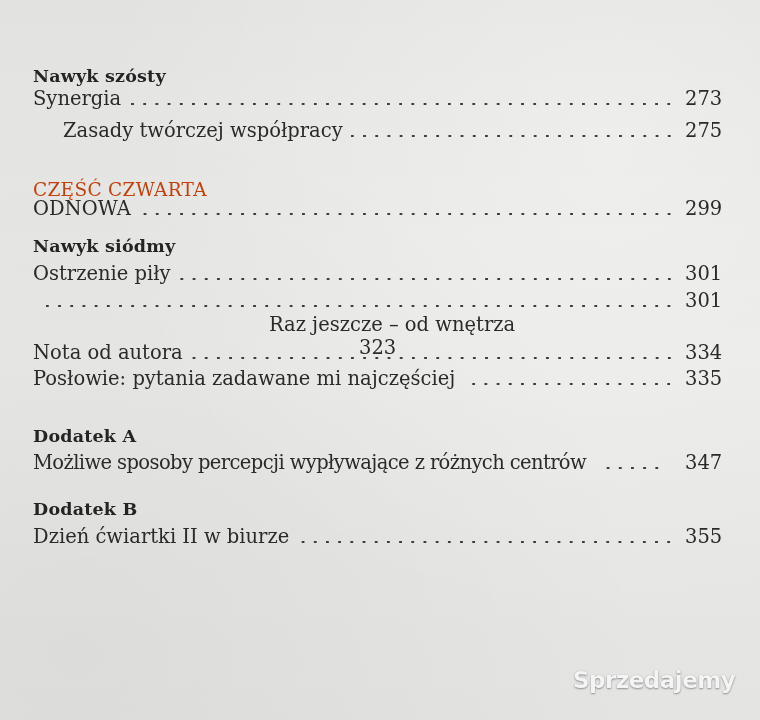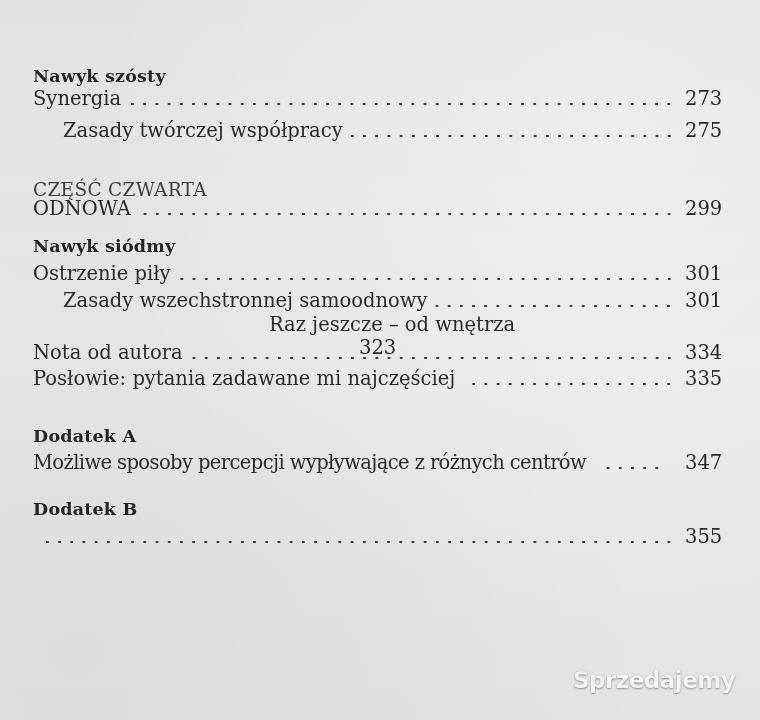--- a/index.html
+++ b/index.html
@@ -36,21 +36,21 @@
     }
     .heading {
       font-weight: bold;
       font-size: 17.5px;
       letter-spacing: 0.2px;
       color: #242424;
     }
     .part {
       font-size: 18.5px;
       letter-spacing: 0.3px;
-      color: #404040;
+      color: #c2410c;
     }
     .entry-title {
       font-size: 19.5px;
       color: #2a2a2a;
       flex: 0 0 auto;
     }
     .indent .entry-title { padding-left: 30px; }
     .leader {
       flex: 1 1 auto;
       overflow: hidden;
@@ -134,21 +134,20 @@
 
   <div class="row heading" style="top:170px;">
     <span>Nawyk siódmy</span>
   </div>
   <div class="row" style="top:197px;">
     <span class="entry-title">Ostrzenie piły</span>
     <span class="leader"></span>
     <span class="page-num">301</span>
   </div>
   <div class="row indent" style="top:224px;">
-    <span class="entry-title">Zasady wszechstronnej samoodnowy</span>
     <span class="leader"></span>
     <span class="page-num">301</span>
   </div>
   <div class="row indent" style="top:250px;flex-direction:column;">
     <span class="entry-title">Raz jeszcze – od wnętrza</span>
     <span class="leader"></span>
     <span class="page-num">323</span>
   </div>
   <div class="row" style="top:276px;">
     <span class="entry-title">Nota od autora</span>
@@ -167,20 +166,21 @@
   <div class="row" style="top:386px;gap:12px;">
     <span class="entry-title" style="letter-spacing:-0.6px;">Możliwe sposoby percepcji wypływające z różnych centrów</span>
     <span class="leader tight"></span>
     <span class="page-num">347</span>
   </div>
 
   <div class="row heading" style="top:433px;">
     <span>Dodatek B</span>
   </div>
   <div class="row" style="top:460px;">
+    <span class="entry-title">Dzień ćwiartki II w biurze</span>
     <span class="leader"></span>
     <span class="page-num">355</span>
   </div>
 </div>
 
 <div class="watermark">
   <span class="wm-text">Sprzedajemy</span>
   <span class="wm-badge">.pl</span>
 </div>
 

